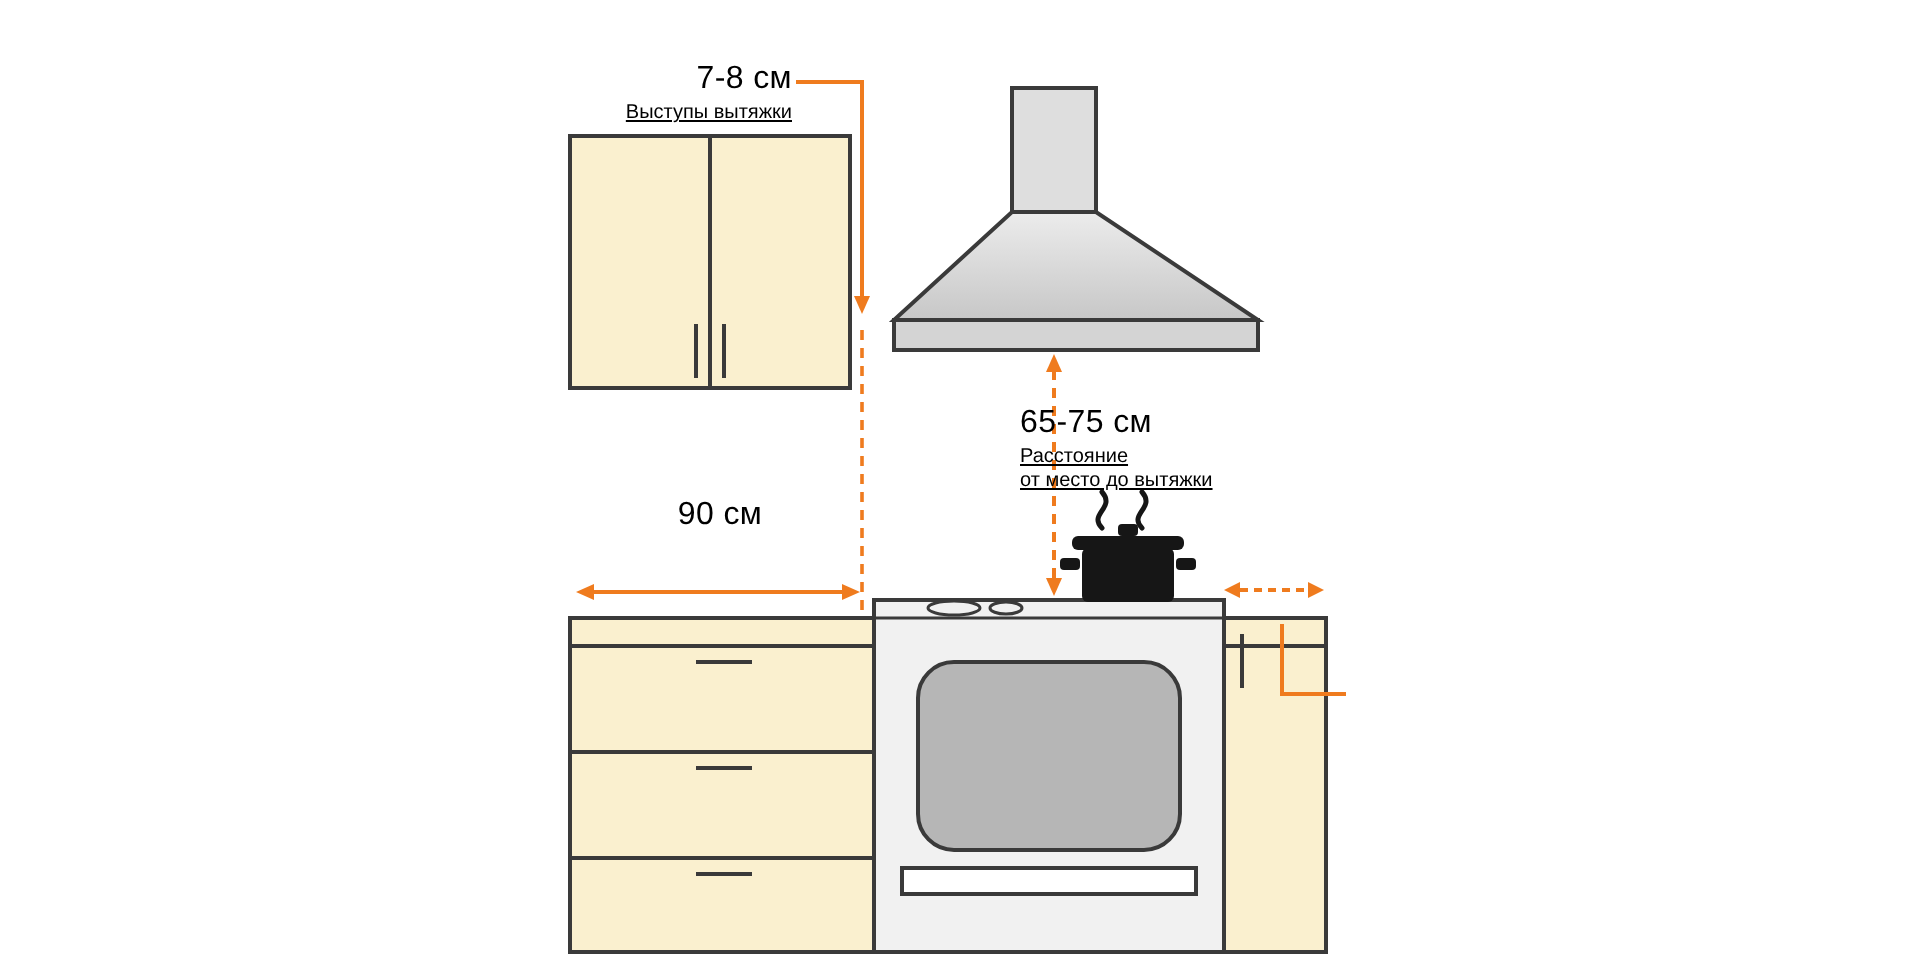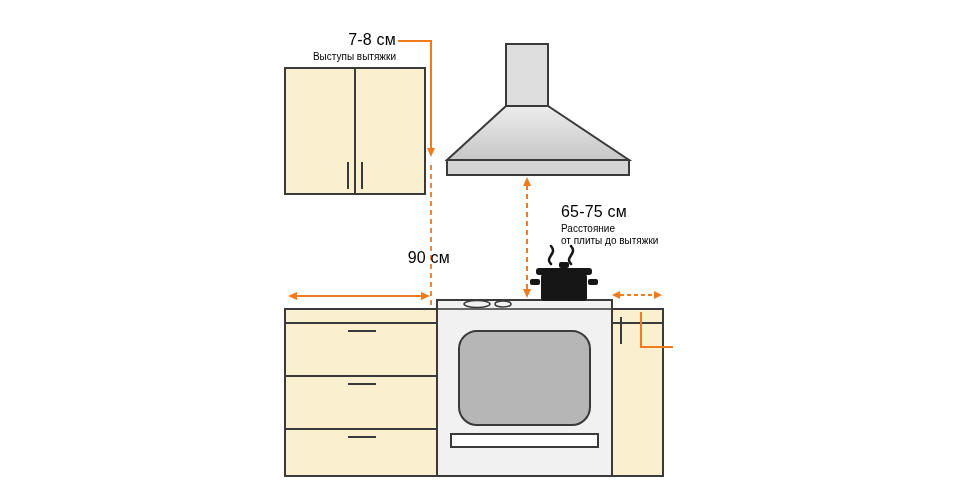--- a/index.html
+++ b/index.html
@@ -3,23 +3,23 @@
 <meta charset="utf-8">
 <style>
   html,body{margin:0;padding:0;background:#ffffff;}
   .canvas{
     position:relative;width:960px;height:480px;background:#ffffff;
     font-family:"Liberation Sans",sans-serif;color:#000000;overflow:hidden;margin-top:28px;
   }
   .canvas svg{position:absolute;left:0;top:0;}
   .label{position:absolute;}
   .label .value{font-size:16px;line-height:18px;letter-spacing:.2px;}
-  .label .caption{font-size:10px;line-height:12px;margin-top:2px;white-space:pre-line;}
+  .label .caption{font-size:10px;line-height:12px;margin-top:2px;white-space:pre-line;text-decoration:underline;}
   .label.right{text-align:right;}
-  .label.center{text-align:right;}
+  .label.center{text-align:center;}
 </style>
 </head>
 <body>
 
 <div class="canvas">
 
   <svg width="960" height="480" viewBox="0 0 960 480">
     <defs>
       <linearGradient id="hoodGrad" x1="0" y1="0" x2="0" y2="1">
         <stop offset="0" stop-color="#ececec"></stop>
@@ -97,24 +97,24 @@
 
       <polyline points="641,284 641,319 673,319"></polyline>
     </g>
   </svg>
 
   <div class="label right" style="right:564px;top:3px;">
     <div class="value">7-8 см</div>
     <div class="caption">Выступы вытяжки</div>
   </div>
 
-  <div class="label" style="left:561px;top:175px;">
+  <div class="label" style="left:510px;top:175px;">
     <div class="value">65-75 см</div>
     <div class="caption">Расстояние
-от плиты до вытяжки</div>
+от место до вытяжки</div>
   </div>
 
   <div class="label center" style="left:270px;top:221px;width:180px;">
     <div class="value">90 см</div>
   </div>
 
 
 </div>
 
 </body></html>

